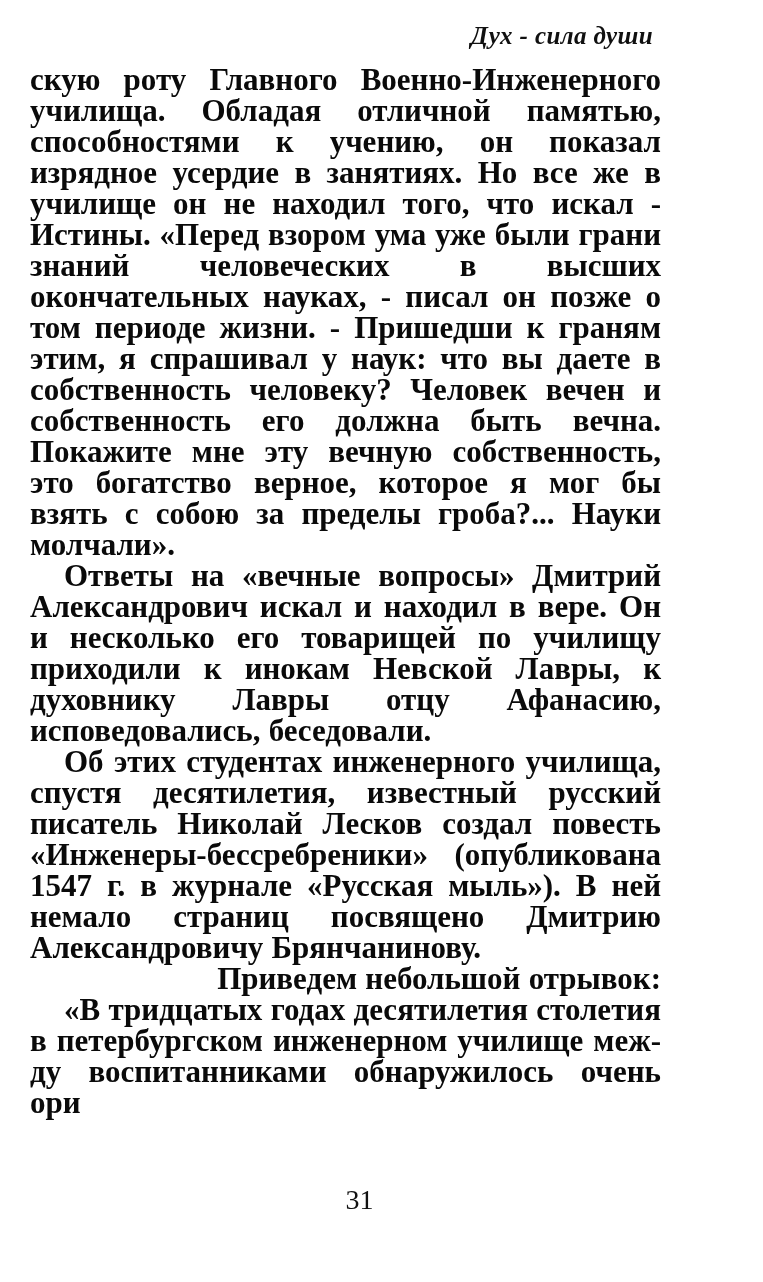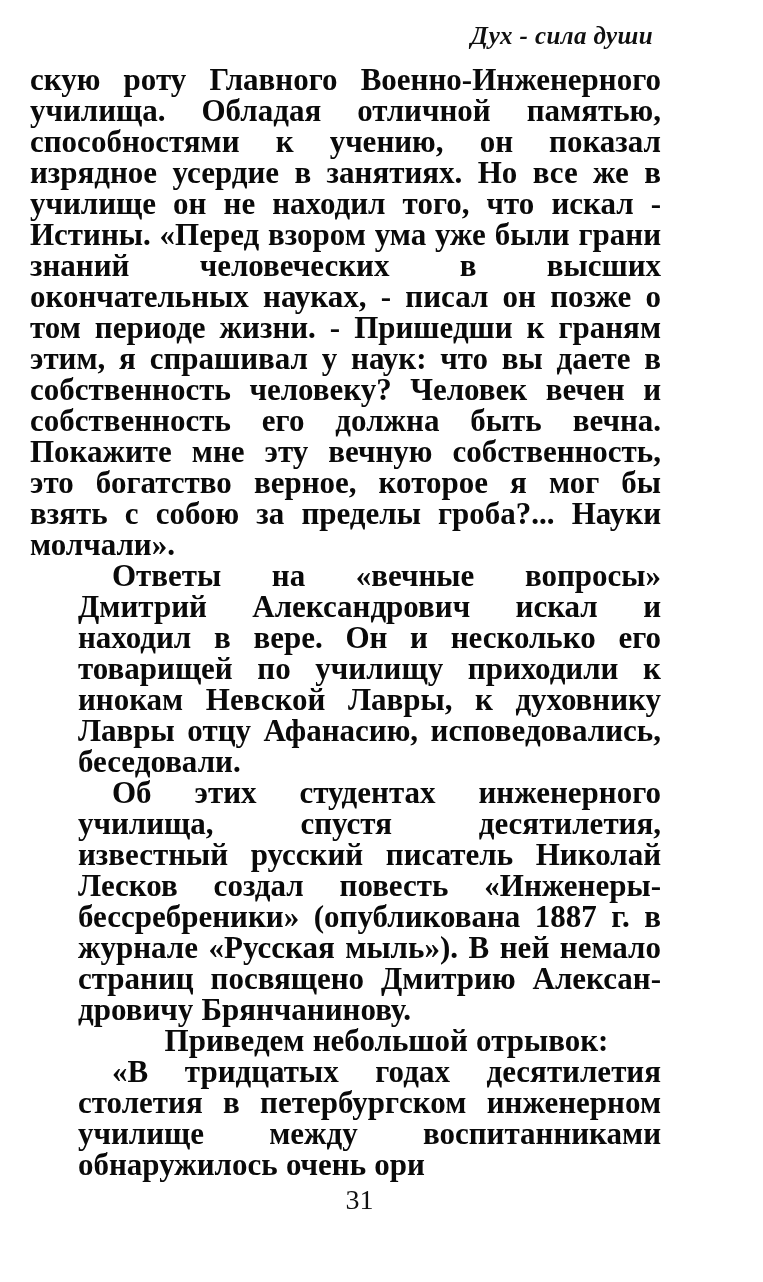--- a/index.html
+++ b/index.html
@@ -43,27 +43,26 @@
     font-weight: 700;
     text-align: justify;
     text-justify: inter-word;
     letter-spacing: 0px;
     word-spacing: 0.5px;
     color: #0a0a0a;
     hyphens: manual;
   }
   p.para + p.para {
     margin-top: 0px;
-    margin-left: 48px;
   }
   p.indent {
     text-indent: 34px;
   }
   p.nojust {
-    text-align: center;
+    text-align: right;
   }
   .folio {
     position: absolute;
     left: 0;
     right: 0;
     bottom: 66px;
     text-align: center;
     font-size: 28px;
     font-weight: 400;
     color: #121212;
@@ -73,20 +72,20 @@
 </head>
 <body>
 
 <div class="page">
 
   <div class="running-head">Дух - сила души</div>
 
   <div class="body-text">
     <p class="para">скую роту Главного Военно-Инженерного учили­ща. Обладая отличной памятью, способно­стями к учению, он показал изрядное усердие в занятиях. Но все же в училище он не на­ходил того, что искал - Истины. «Перед взо­ром ума уже были грани знаний человеческих в высших окончательных науках, - писал он позже о том периоде жизни. - Пришедши к граням этим, я спрашивал у наук: что вы дае­те в собственность человеку? Человек вечен и собственность его должна быть вечна. Пока­жите мне эту вечную собственность, это бо­гатство верное, которое я мог бы взять с со­бою за пределы гроба?... Науки молчали».</p>
     <p class="para indent">Ответы на «вечные вопросы» Дмитрий Алек­сандрович искал и находил в вере. Он и не­сколько его товарищей по училищу приходили к инокам Невской Лавры, к духовнику Лавры отцу Афанасию, исповедовались, беседовали.</p>
-    <p class="para indent">Об этих студентах инженерного учили­ща, спустя десятилетия, известный русский писатель Николай Лесков создал повесть «Инженеры-бессребреники» (опубликована 1887 г. в журнале «Русская мыль»). В ней не­мало страниц посвящено Дмитрию Алексан­дровичу Брянчанинову.</p>
+    <p class="para indent">Об этих студентах инженерного учили­ща, спустя десятилетия, известный русский писатель Николай Лесков создал повесть «Инженеры-бессребреники» (опубликована 1547 г. в журнале «Русская мыль»). В ней не­мало страниц посвящено Дмитрию Алексан­дровичу Брянчанинову.</p>
     <p class="para indent nojust">Приведем небольшой отрывок:</p>
     <p class="para indent">«В тридцатых годах десятилетия столетия в петербургском инженерном училище меж­ду воспитанниками обнаружилось очень ори­</p>
   </div>
 
   <div class="folio">31</div>
 
 </div>
 
 </body></html>

